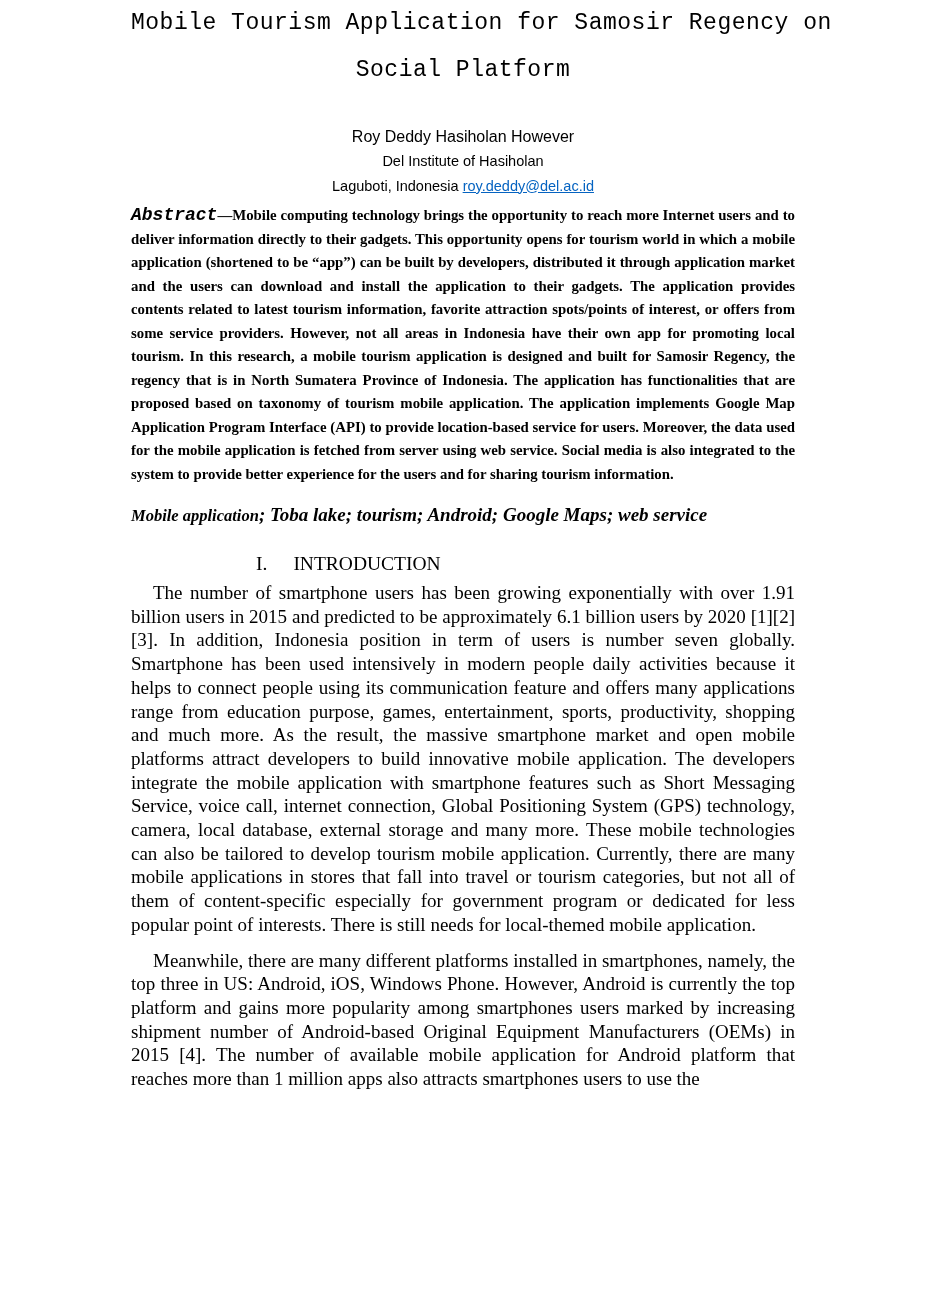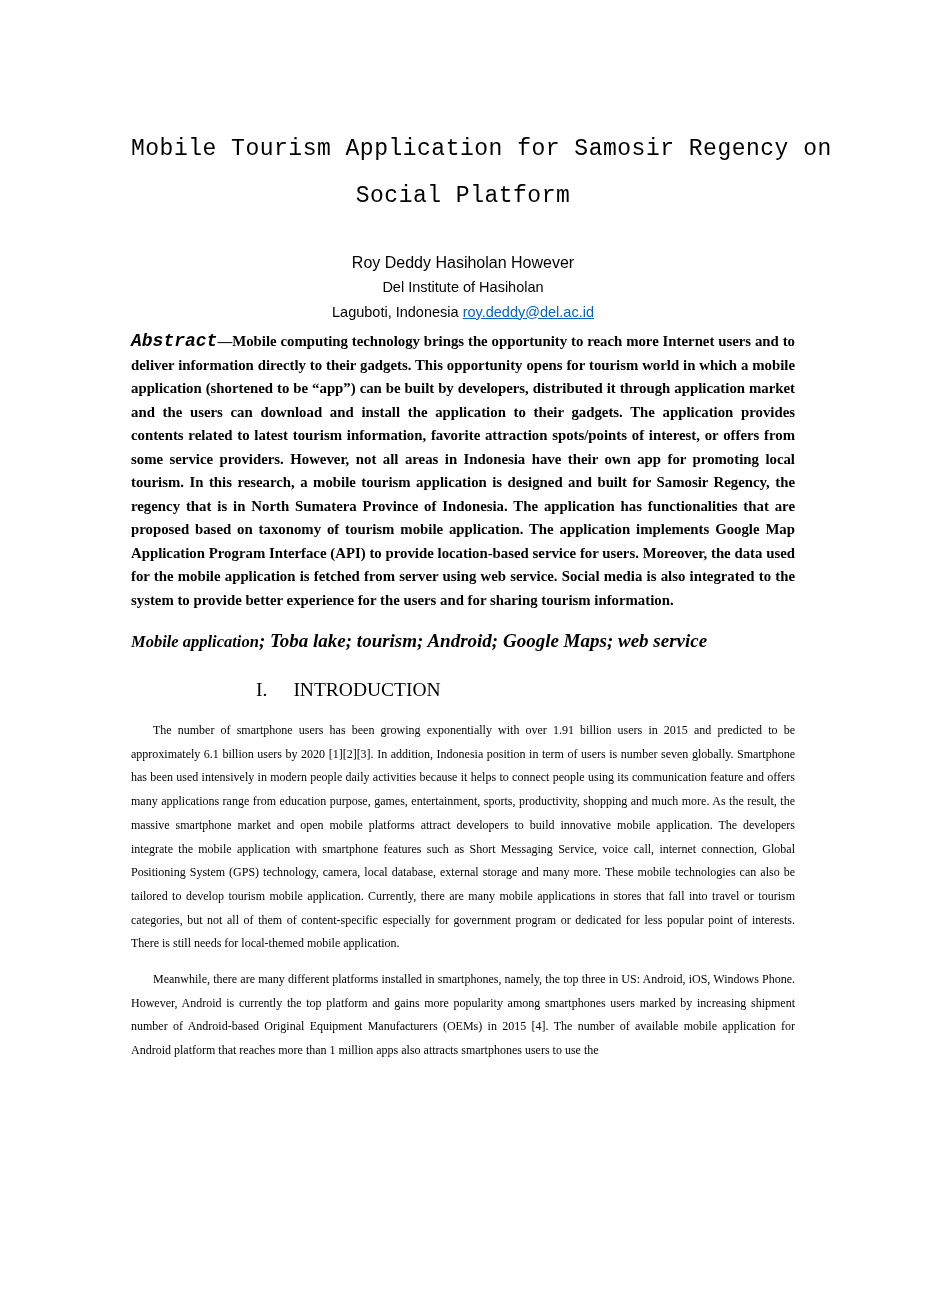--- a/index.html
+++ b/index.html
@@ -17,21 +17,20 @@
   .page {
     box-sizing: border-box;
     width: 926px;
     height: 1309px;
     padding: 0 131px;
     background: #ffffff;
   }
   
   .title {
     margin: 0;
-    padding-top: 126px;
     text-align: center;
     font-family: "Liberation Mono", "DejaVu Sans Mono", monospace;
     font-weight: normal;
     font-size: 23px;
     letter-spacing: 0.5px;
   }
   .title-line {
     display: block;
     white-space: nowrap;
     line-height: 47px;
@@ -77,35 +76,35 @@
     font-weight: bold;
     font-style: italic;
     font-size: 16.5px;
     line-height: 22px;
   }
   .kw-rest {
     font-size: 19px;
   }
   
   .section-heading {
-    margin: 24px 0 16px 0;
+    margin: 24px 0 4px 0;
     padding-left: 125px;
     font-weight: normal;
     font-size: 19.5px;
     line-height: 26px;
   }
   .sec-num {
     margin-right: 26px;
   }
   
   .body-para {
     margin: 2px 0 0 0;
     text-align: justify;
     text-indent: 22px;
-    font-size: 12px;
+    font-size: 19px;
     line-height: 23.7px;
   }
   .body-para + .body-para {
     margin-top: 12px;
   }
 </style>
 </head>
 <body>
 
 <div class="page">

